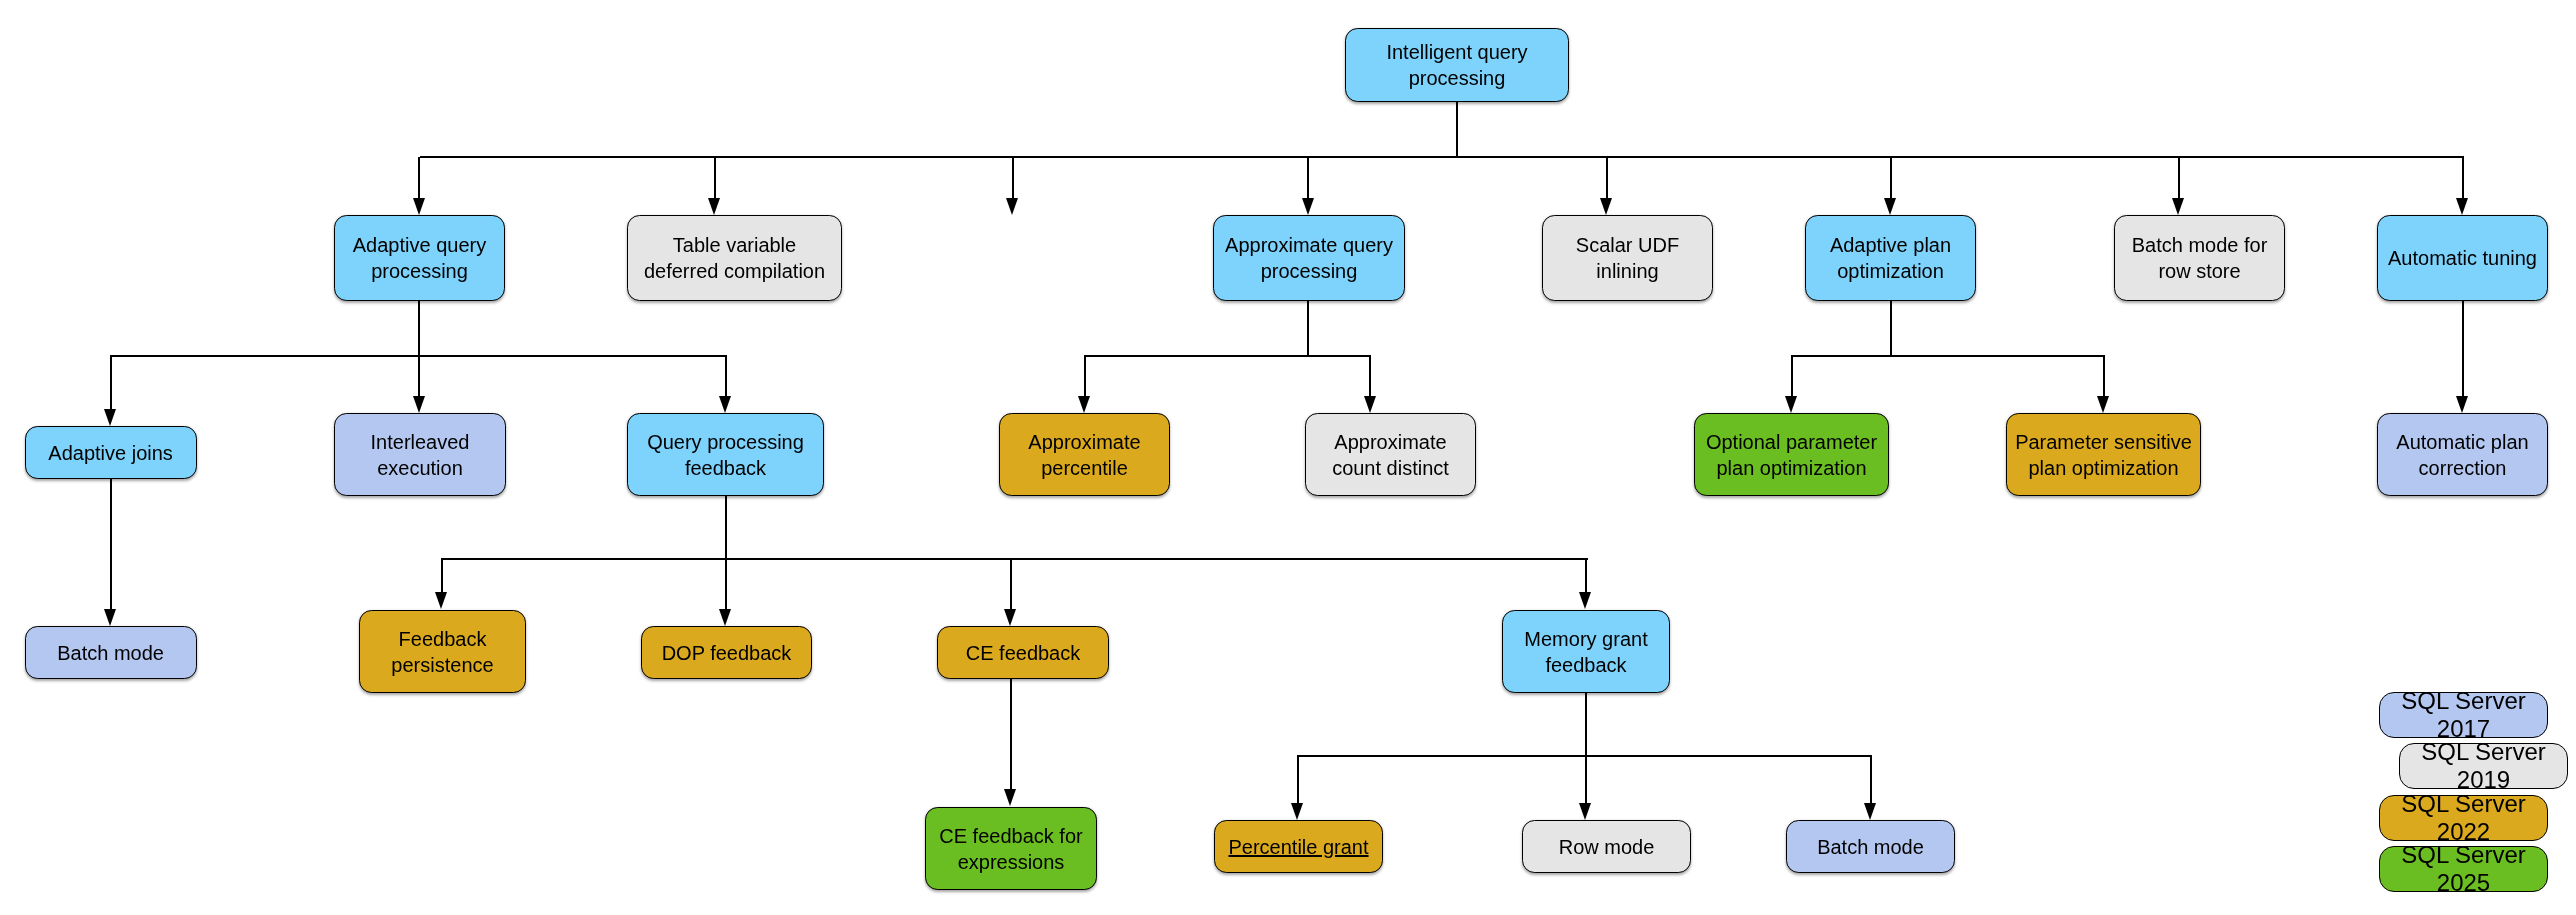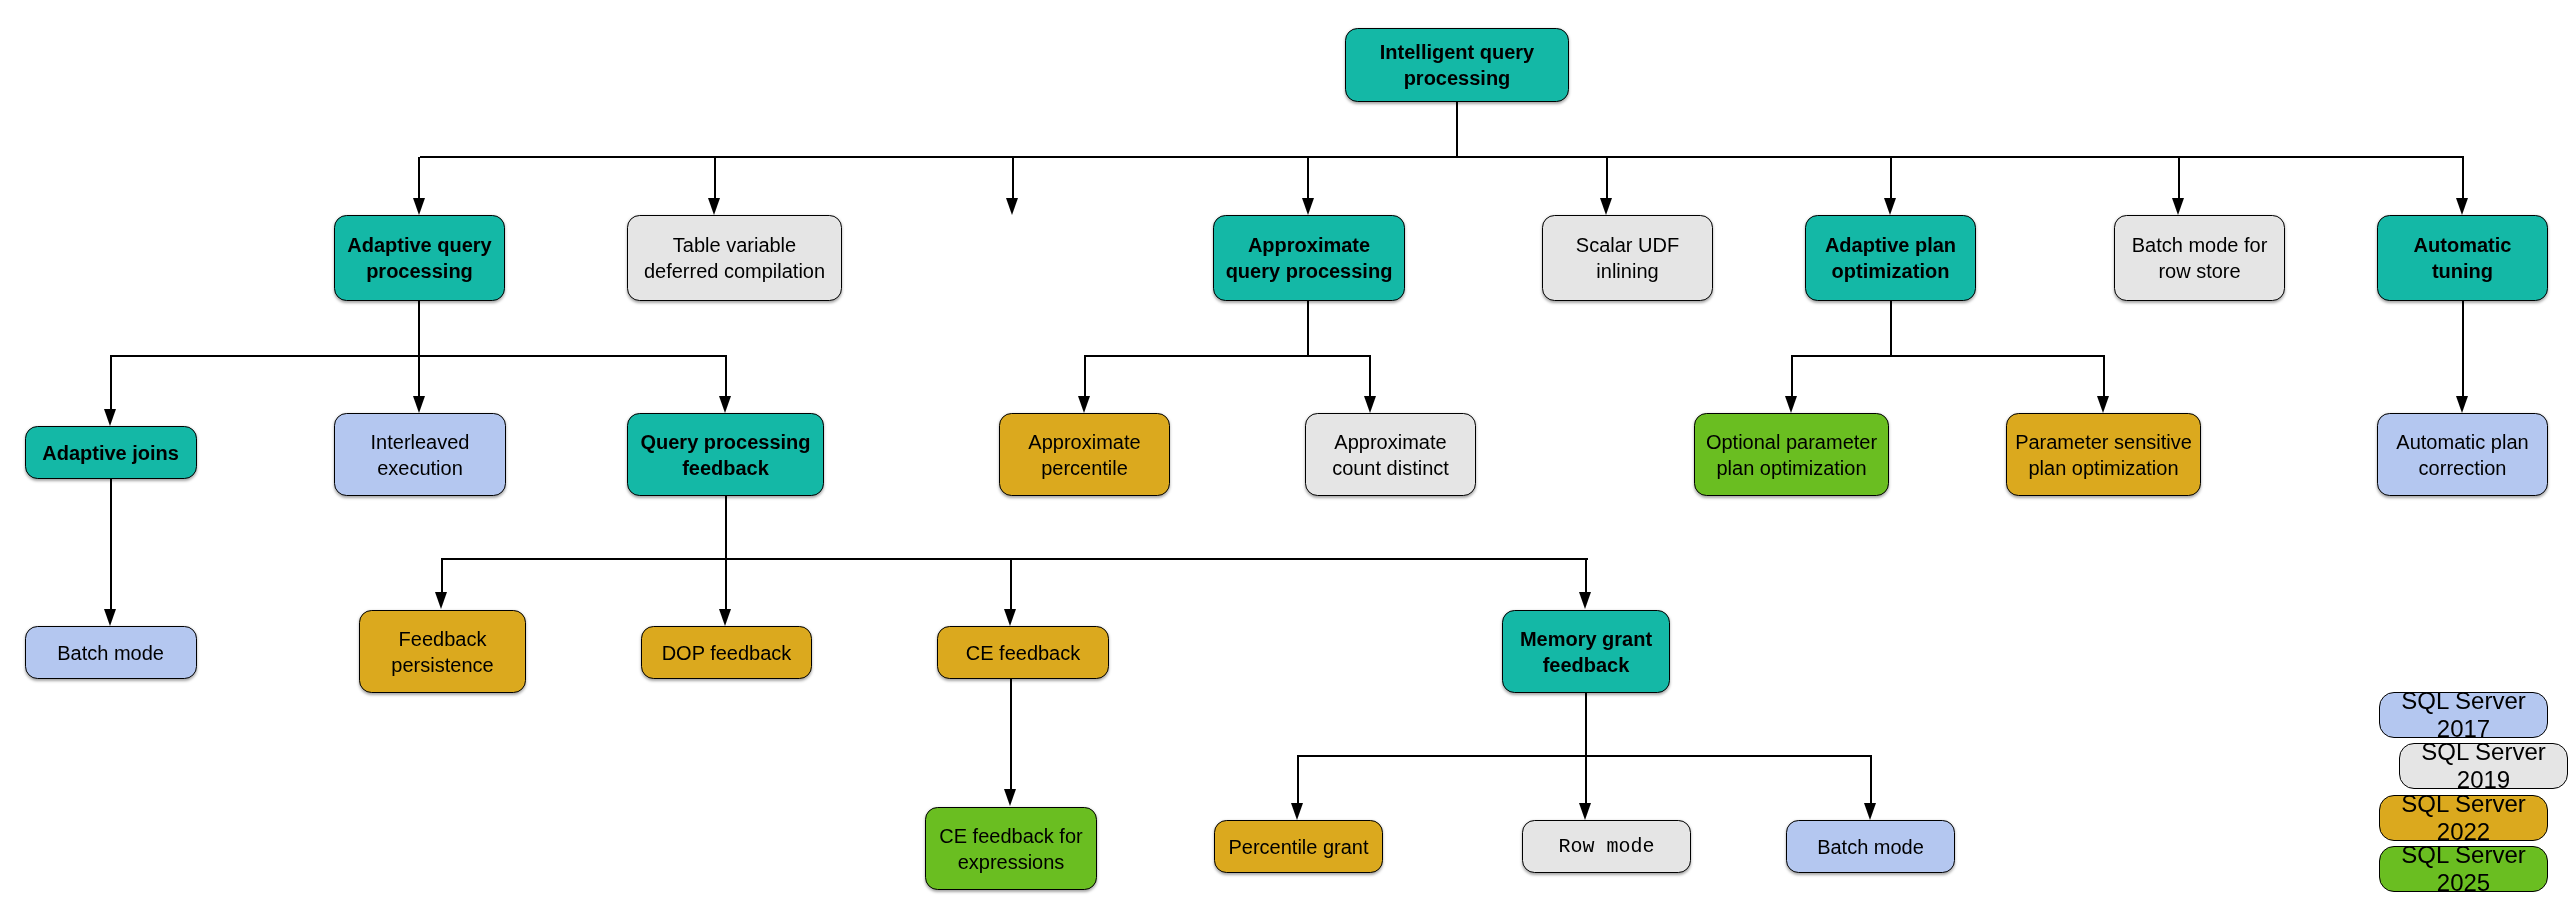--- a/index.html
+++ b/index.html
@@ -6,21 +6,21 @@
   #canvas{
     position:relative;width:2576px;height:916px;background:#ffffff;overflow:hidden;
     font-family:"Liberation Sans", sans-serif;color:#000;
   }
   .node{
     position:absolute;display:flex;align-items:center;justify-content:center;
     text-align:center;border:1.7px solid #000;border-radius:12.6px;
     font-size:20px;line-height:1.3;padding:0 5.7px;box-sizing:border-box;
     box-shadow:0 1.7px 2.9px rgba(0,0,0,0.35);
   }
-  .cbase{background:#14b8a6;font-weight:700;}
+  .cbase{background:#7dd3fc;font-weight:400;}
   .c2017{background:#b4c7f0;}
   .c2019{background:#e5e5e5;margin-left:20px;}
   .c2022{background:#dba91e;}
   .c2025{background:#6abe21;}
   .chip{
     position:absolute;left:2379px;width:169px;height:46px;
     display:flex;align-items:center;justify-content:center;
     border:1.7px solid #000;border-radius:15px;font-size:24px;
     box-sizing:border-box;text-align:center;
   }
@@ -122,22 +122,22 @@
   <div class="node c2022" style="left:2006px;top:413px;width:195px;height:83px;">Parameter sensitive plan optimization</div>
   <div class="node c2017" style="left:2377px;top:413px;width:171px;height:83px;">Automatic plan correction</div>
 
   <div class="node c2017" style="left:24.6px;top:626px;width:172px;height:53px;">Batch mode</div>
   <div class="node c2022" style="left:359px;top:610px;width:167px;height:83px;">Feedback persistence</div>
   <div class="node c2022" style="left:641px;top:626px;width:171px;height:53px;">DOP feedback</div>
   <div class="node c2022" style="left:925px;top:626px;width:172px;height:53px;margin-left:12px;">CE feedback</div>
   <div class="node cbase" style="left:1502px;top:610px;width:168px;height:83px;">Memory grant feedback</div>
 
   <div class="node c2025" style="left:925px;top:807px;width:172px;height:83px;">CE feedback for expressions</div>
-  <div class="node c2022" style="left:1214px;top:820px;width:169px;height:53px;">Percentile grant</div>
-  <div class="node c2019" style="left:1502px;top:820px;width:169px;height:53px;font-family:Liberation Mono, monospace;">Row mode</div>
+  <div class="node c2022" style="left:1214px;top:820px;width:169px;height:53px;text-decoration:underline;">Percentile grant</div>
+  <div class="node c2019" style="left:1502px;top:820px;width:169px;height:53px;">Row mode</div>
   <div class="node c2017" style="left:1786px;top:820px;width:169px;height:53px;">Batch mode</div>
 
   <div class="chip c2017" style="top:692px;">SQL Server 2017</div>
   <div class="chip c2019" style="top:743px;">SQL Server 2019</div>
   <div class="chip c2022" style="top:795px;">SQL Server 2022</div>
   <div class="chip c2025" style="top:846px;">SQL Server 2025</div>
 
 </div>
 
 

